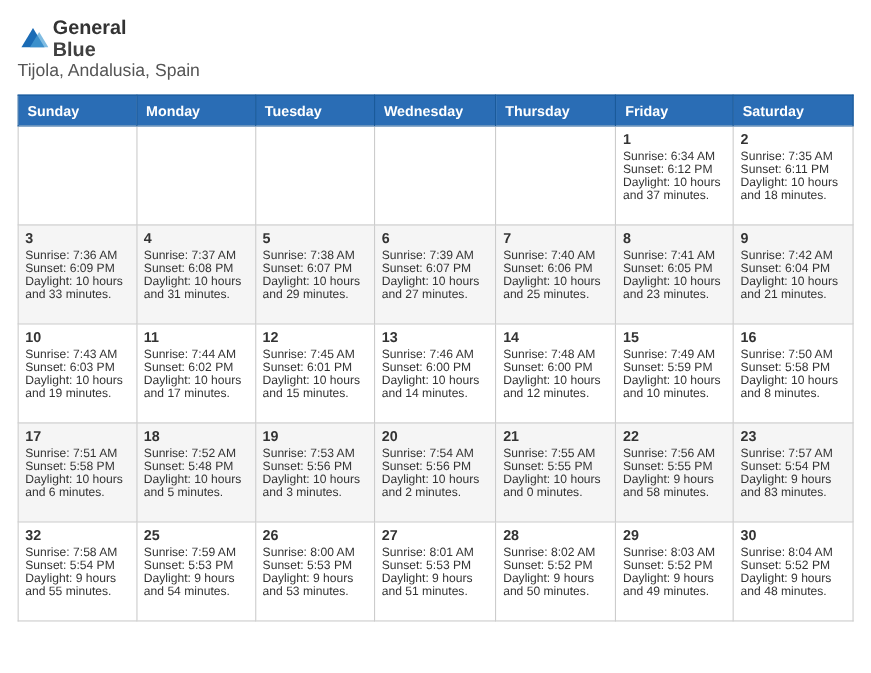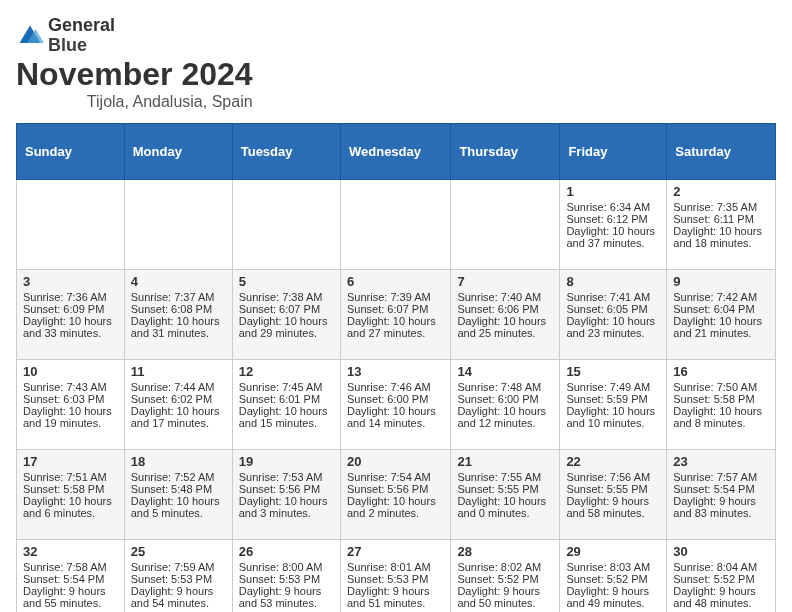--- a/index.html
+++ b/index.html
@@ -47,21 +47,21 @@
     }
     table {
       width: 100%;
       border-collapse: collapse;
     }
     thead tr {
       background-color: #2a6db5;
       color: #fff;
     }
     thead th {
-      padding: 20px 8px;
+      padding: 6px 8px;
       font-size: 13px;
       font-weight: bold;
       text-align: left;
       border: 1px solid #1a5a9a;
     }
     tbody td {
       border: 1px solid #ccc;
       vertical-align: top;
       padding: 4px 6px;
       font-size: 11px;
@@ -91,21 +91,20 @@
     <svg class="logo-icon" viewBox="0 0 40 40">
       <polygon points="20,5 35,30 5,30" fill="#1a6bb5"></polygon>
       <polygon points="28,10 40,30 16,30" fill="#4a9fd5" opacity="0.7"></polygon>
     </svg>
     <div class="logo-text">
       <span class="logo-general">General</span><br>
       <span class="logo-blue">Blue</span>
     </div>
   </div>
   <div class="title-block">
-    <div class="month-title">November 2024</div>
     <div class="location">Tijola, Andalusia, Spain</div>
   </div>
 </div>
 
 <table>
   <thead>
     <tr>
     <th>Sunday</th>
         <th>Monday</th>
         <th>Tuesday</th>

